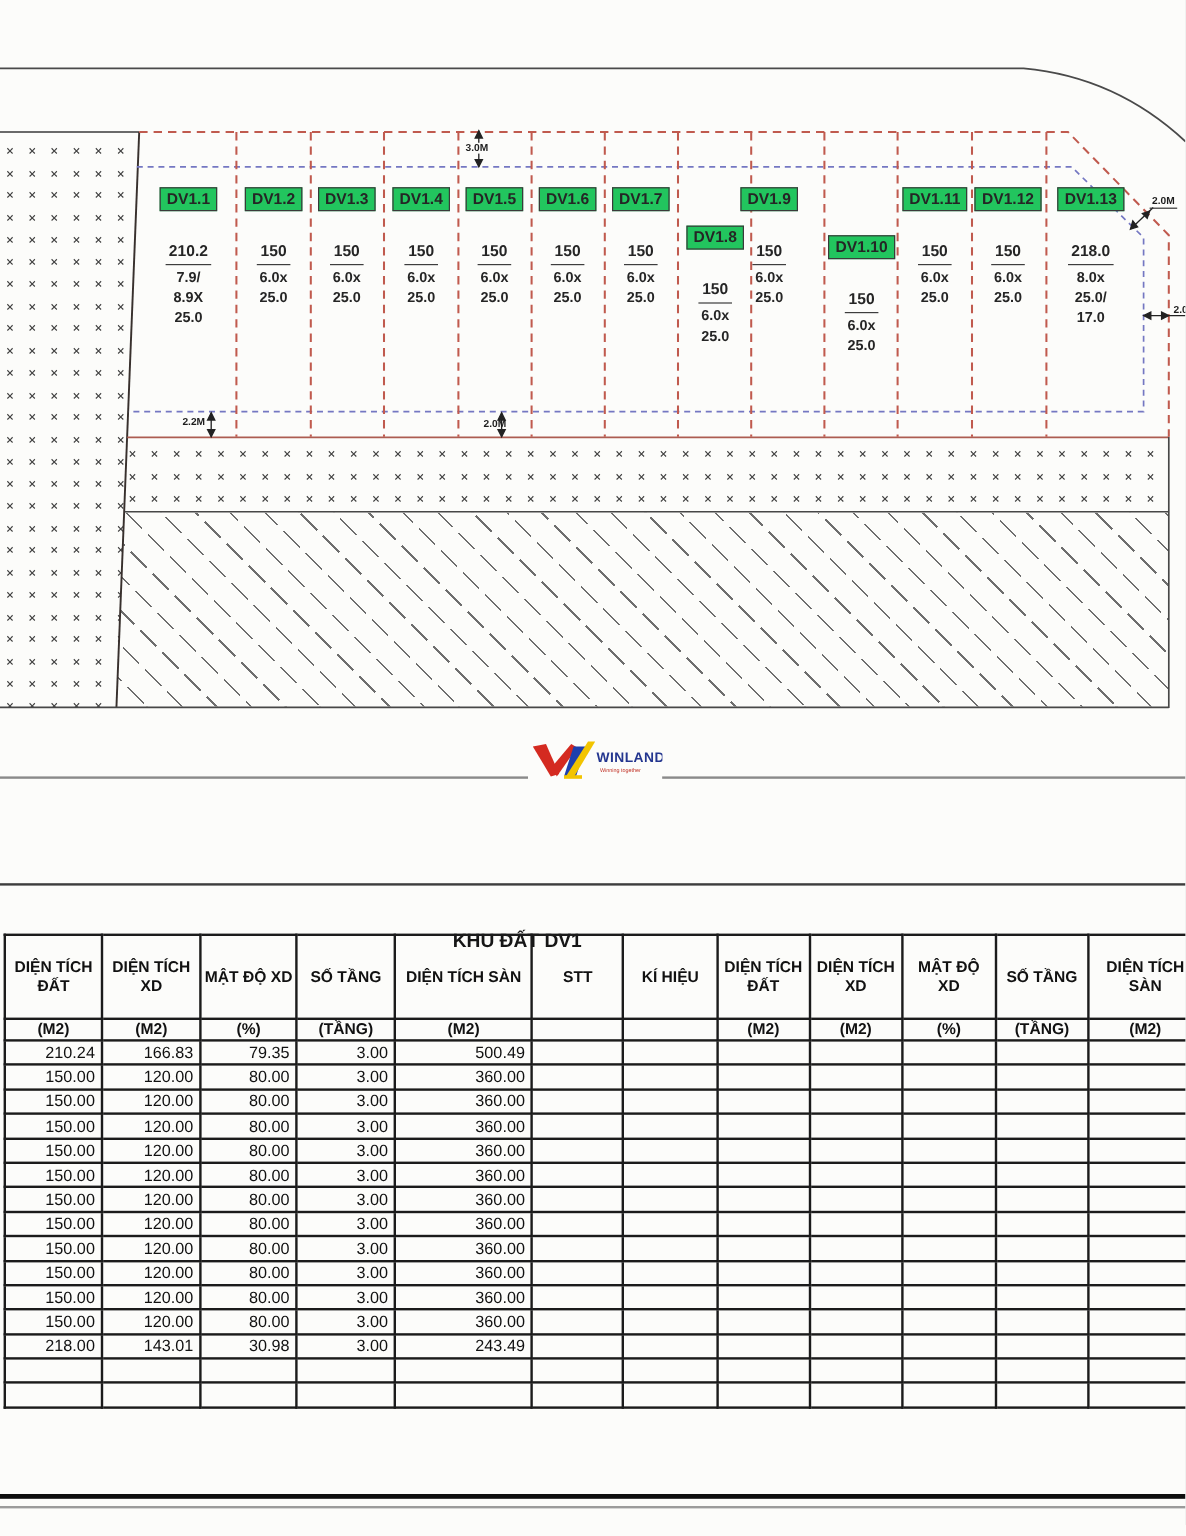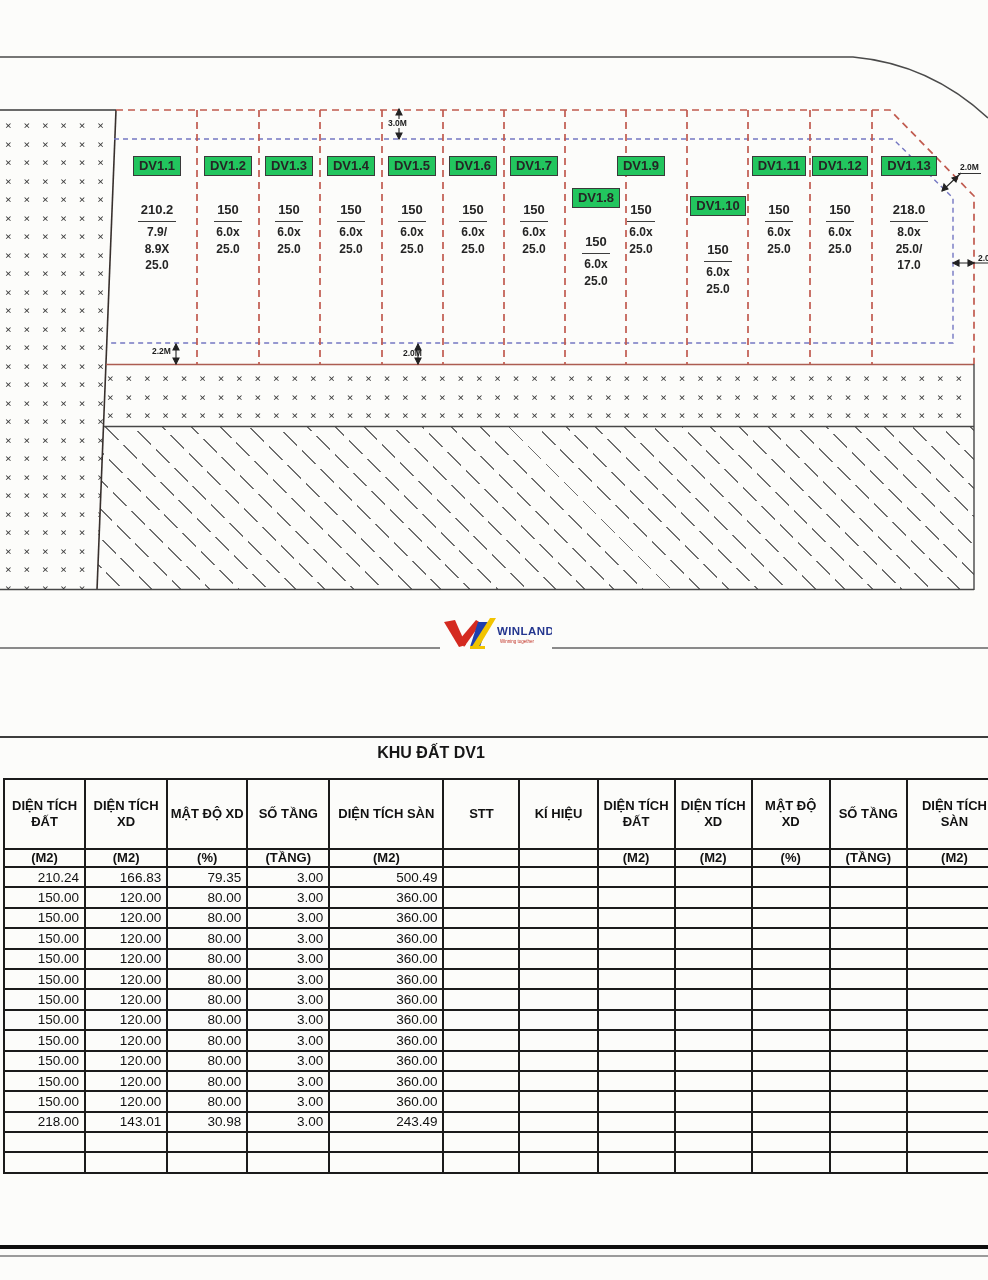--- a/index.html
+++ b/index.html
@@ -30,21 +30,21 @@
   .plot-id{display:inline-block;border:1.5px solid #3a3a3a;background:#22c55e;
            font-size:13px;font-weight:700;padding:1px 5px 2px 5px;margin-bottom:24px;}
   .plot-area{display:inline-block;border-bottom:1.5px solid #3d3d3d;
            font-size:13px;font-weight:700;padding:0 3px 4px 3px;line-height:14px;margin-bottom:2px;}
   .plot-line{font-size:12px;font-weight:700;line-height:16.5px;}
   
   #rule-mid{position:absolute;left:0;top:647px;width:988px;height:2px;background:#8a8a8a;z-index:1;}
   #logo{position:absolute;left:440px;top:614px;width:112px;height:40px;z-index:2;}
   
   #rule-table-top{position:absolute;left:0;top:736px;width:988px;height:2px;background:#3d3d3d;}
-  #tbl-title{position:absolute;left:0;top:744px;width:862px;text-align:center;
+  #tbl-title{position:absolute;left:0;top:776px;width:862px;text-align:center;
              font-size:16px;font-weight:700;color:#161616;}
   #data-table{position:absolute;left:3px;top:778px;width:1000px;
               border-collapse:collapse;table-layout:fixed;}
   #data-table th,#data-table td{border:2px solid #1b1b1b;overflow:hidden;}
   #data-table th{font-size:13px;font-weight:700;text-align:center;line-height:16px;padding:1px 2px;color:#111;}
   #data-table thead tr.lbl{height:70px;}
   #data-table thead tr.unit{height:18px;}
   #data-table thead tr.unit th{line-height:14px;}
   #data-table tbody tr{height:20.4px;}
   #data-table td{font-size:13.5px;text-align:right;padding:0 5px 0 0;color:#111;}

